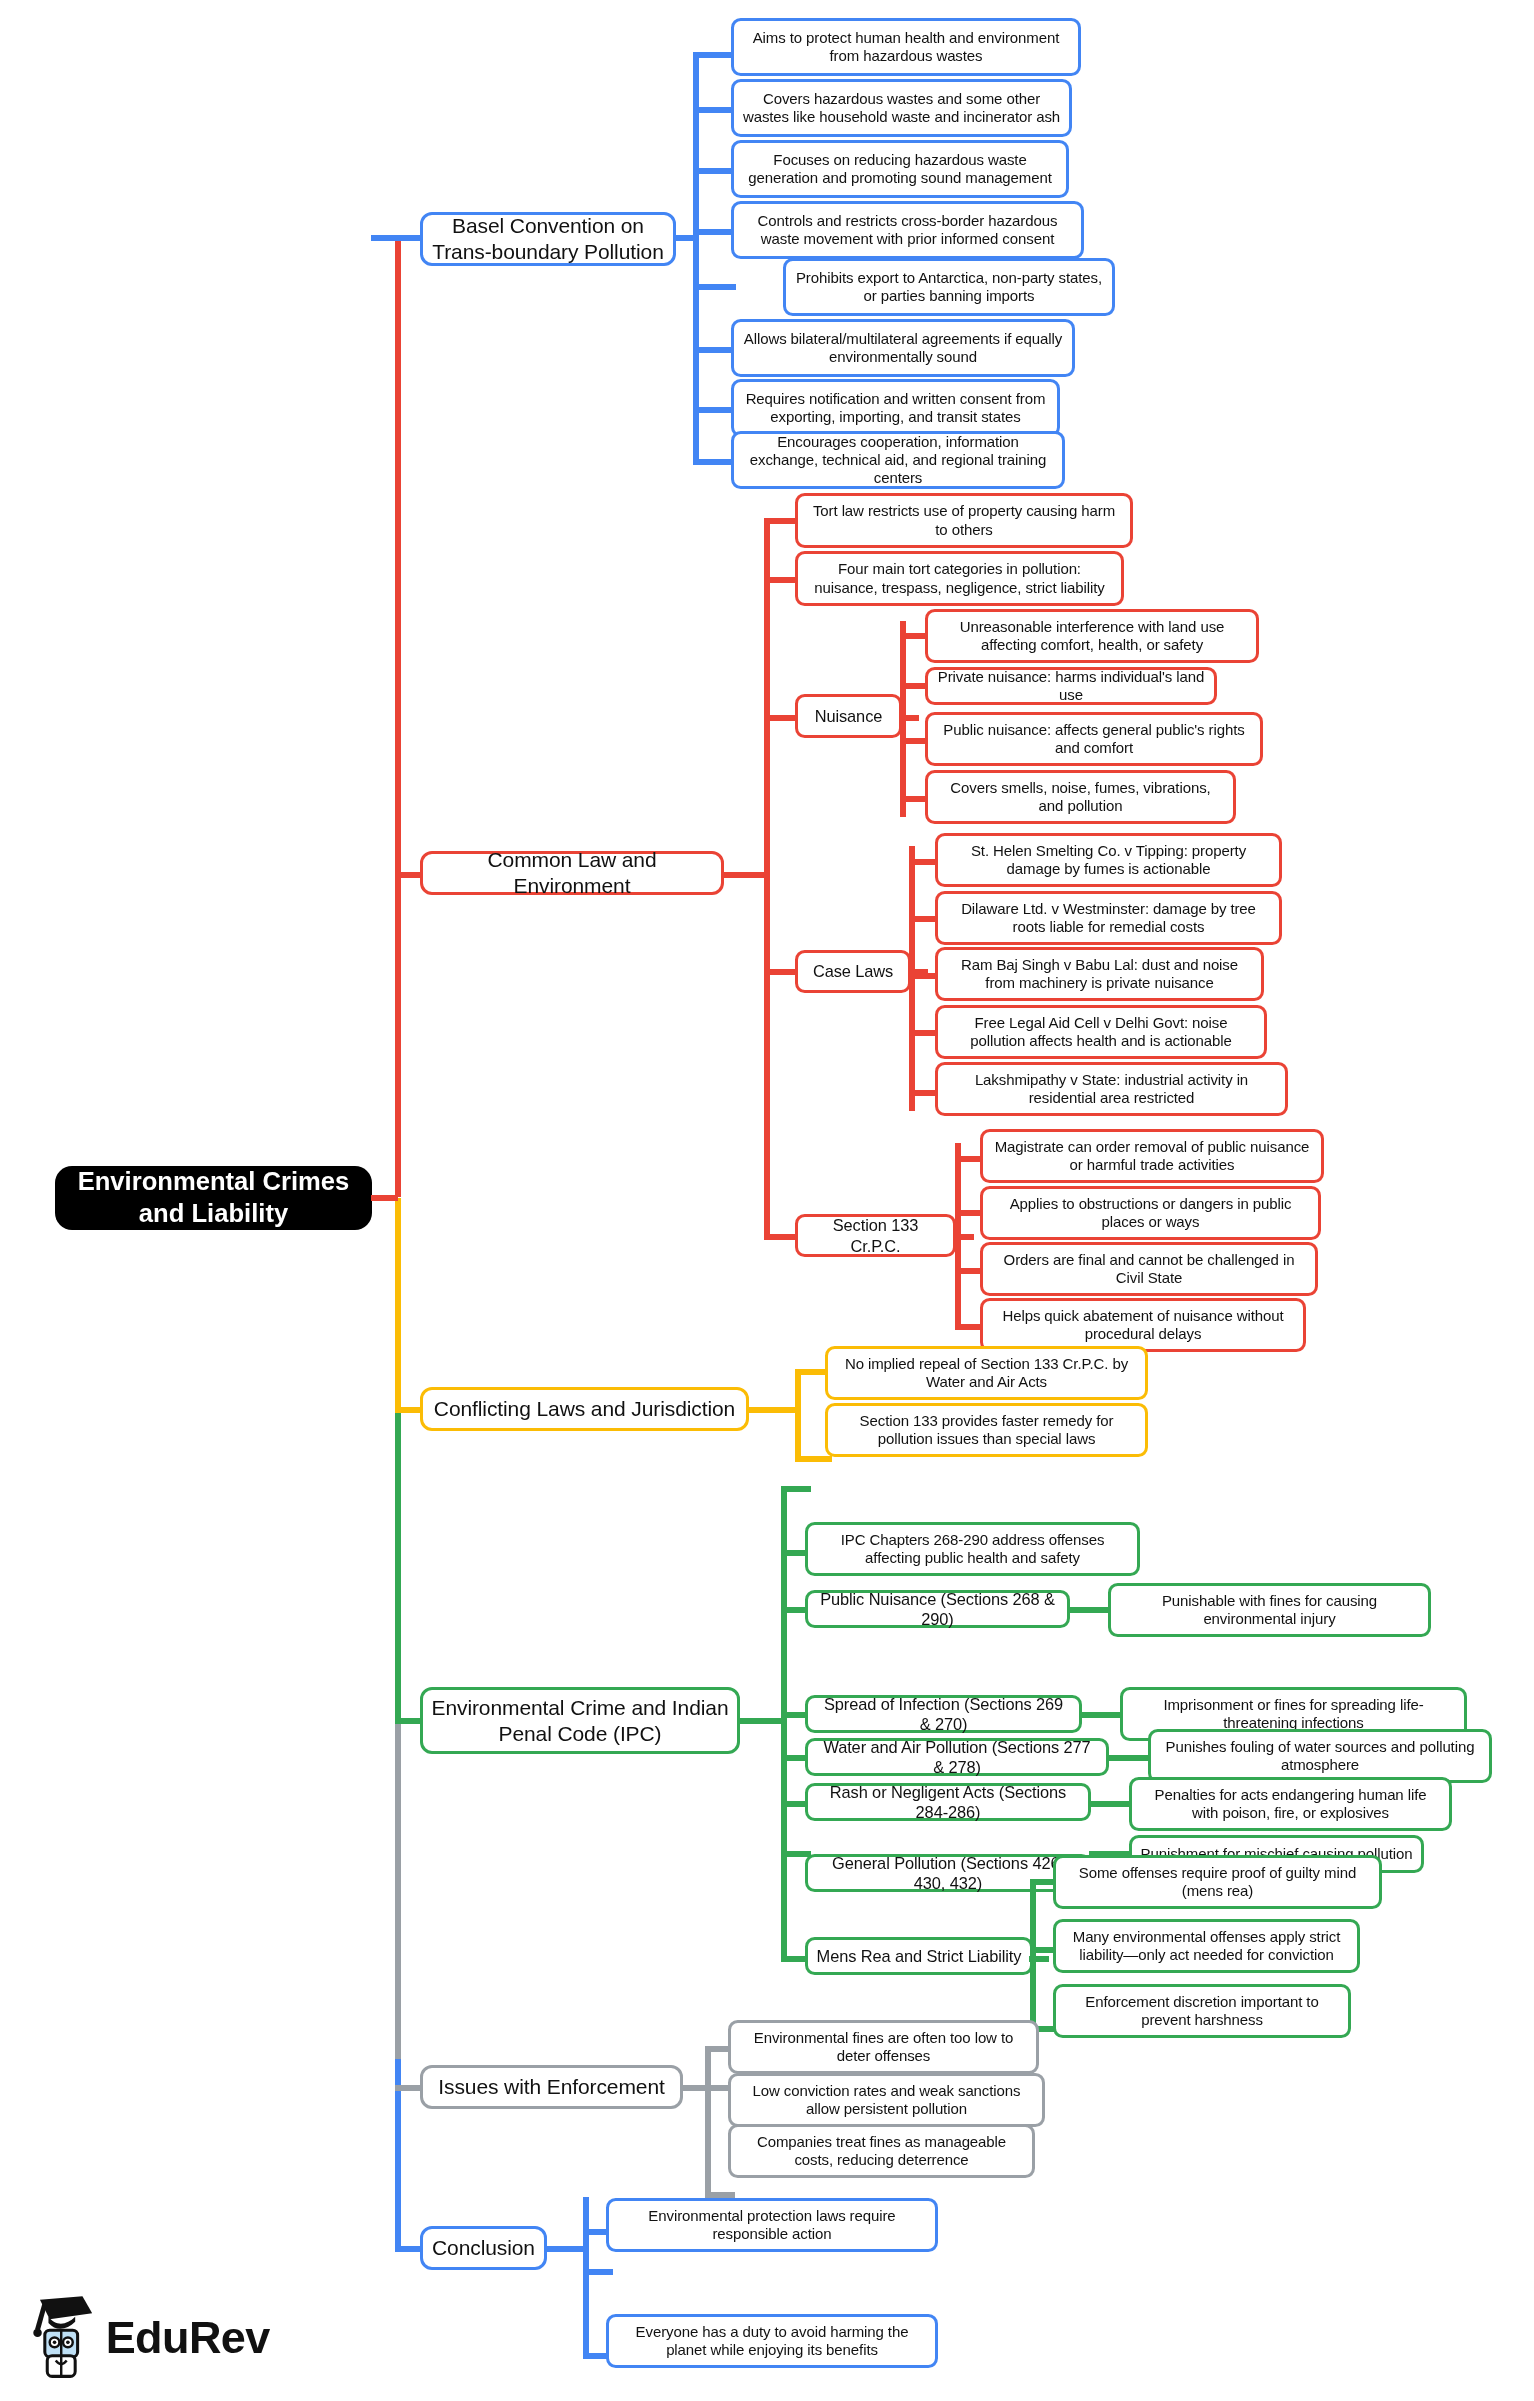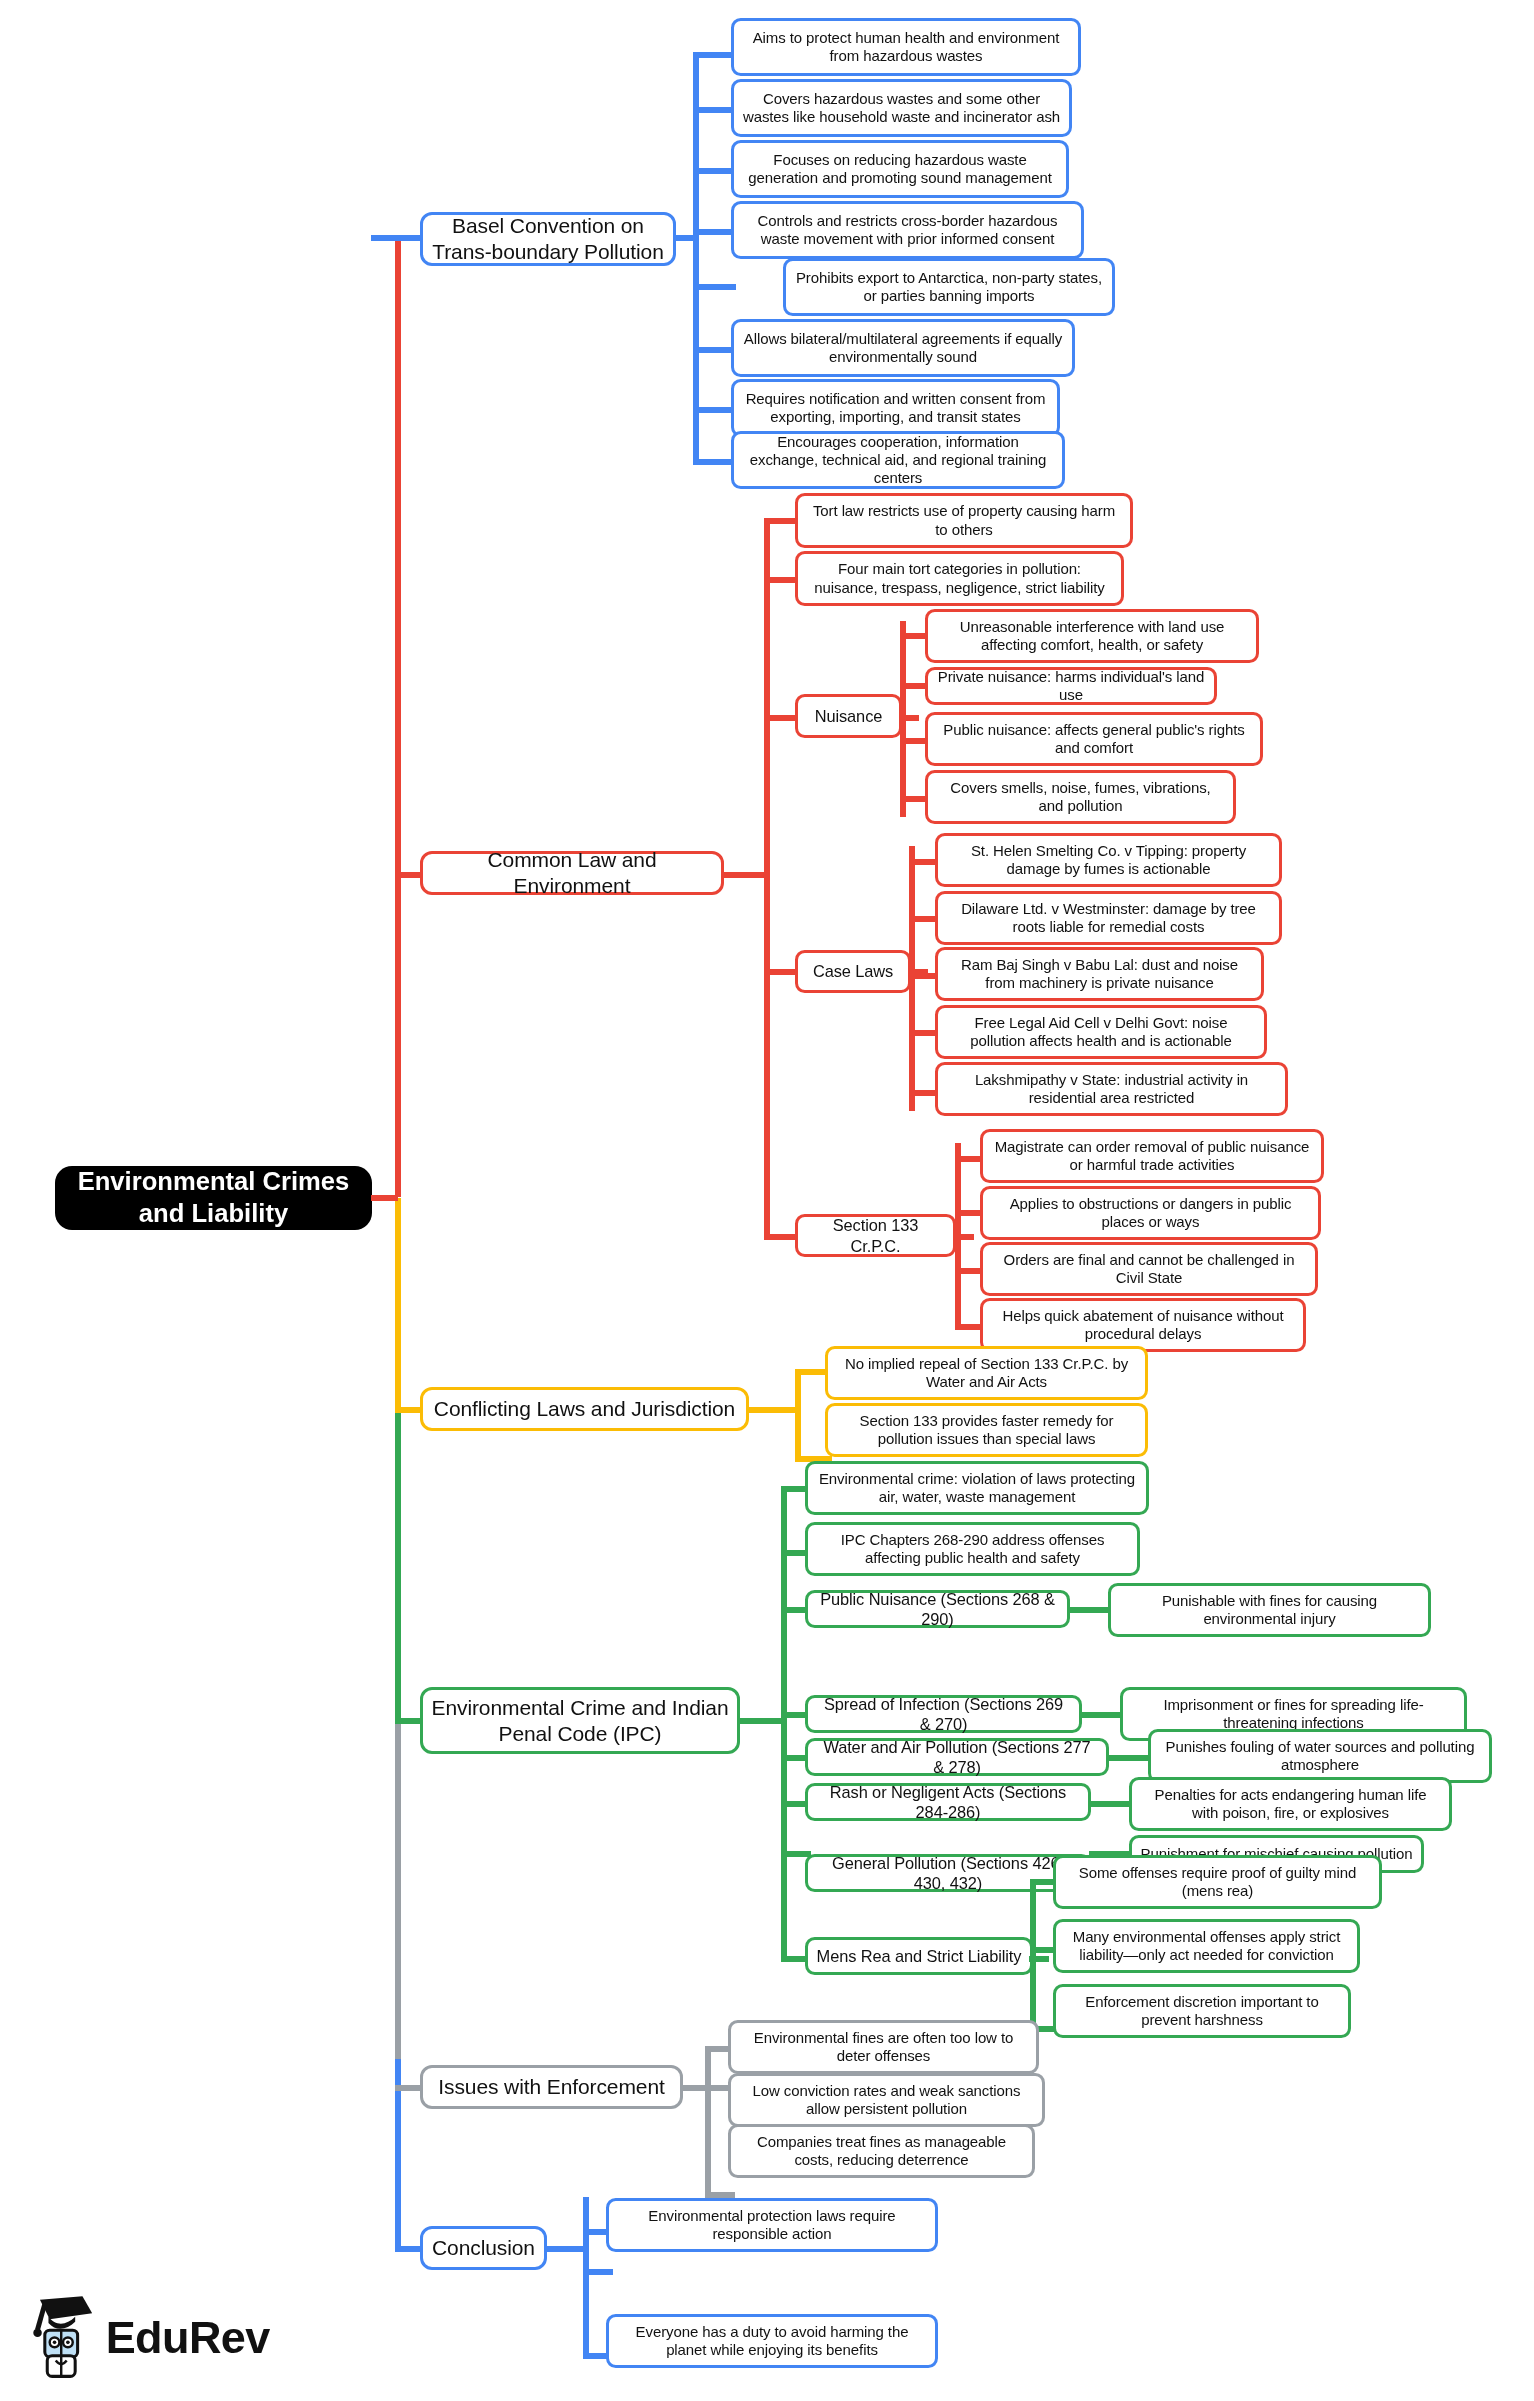--- a/index.html
+++ b/index.html
@@ -147,21 +147,20 @@
 
   <div class="edge e-yel" style="left:795px;top:1456px;width:37px;height:5.5px;"></div>
   <div class="node c-yel" style="left:825px;top:1403px;width:323px;height:54px;">Section 133 provides faster remedy for pollution issues than special laws</div>
 
   <div class="edge e-grn" style="left:395px;top:1718px;width:29px;height:5.5px;"></div>
   <div class="node lvl1 c-grn" style="left:420px;top:1687px;width:320px;height:67px;">Environmental Crime and Indian Penal Code (IPC)</div>
   <div class="edge e-grn" style="left:781px;top:1486px;width:5.5px;height:475px;"></div>
   <div class="edge e-grn" style="left:737px;top:1718px;width:50px;height:5.5px;"></div>
 
   <div class="edge e-grn" style="left:781px;top:1486px;width:30px;height:5.5px;"></div>
-  <div class="node c-grn" style="left:805px;top:1461px;width:344px;height:54px;">Environmental crime: violation of laws protecting air, water, waste management</div>
 
   <div class="edge e-grn" style="left:781px;top:1550px;width:30px;height:5.5px;"></div>
   <div class="node c-grn" style="left:805px;top:1522px;width:335px;height:54px;">IPC Chapters 268-290 address offenses affecting public health and safety</div>
 
   <div class="edge e-grn" style="left:781px;top:1607px;width:30px;height:5.5px;"></div>
   <div class="node lvl2 c-grn" style="left:805px;top:1590px;width:265px;height:38px;">Public Nuisance (Sections 268 &amp; 290)</div>
   <div class="edge e-grn" style="left:1067px;top:1607px;width:46px;height:5.5px;"></div>
   <div class="node c-grn" style="left:1108px;top:1583px;width:323px;height:54px;">Punishable with fines for causing environmental injury</div>
 
   <div class="edge e-grn" style="left:781px;top:1712px;width:30px;height:5.5px;"></div>

